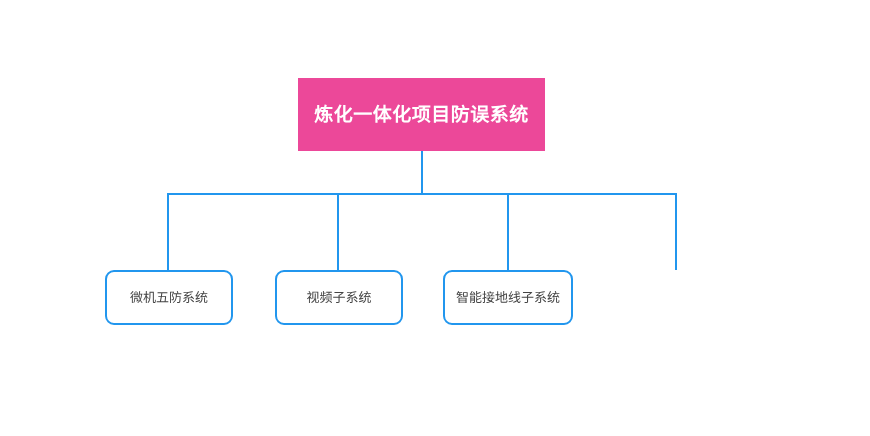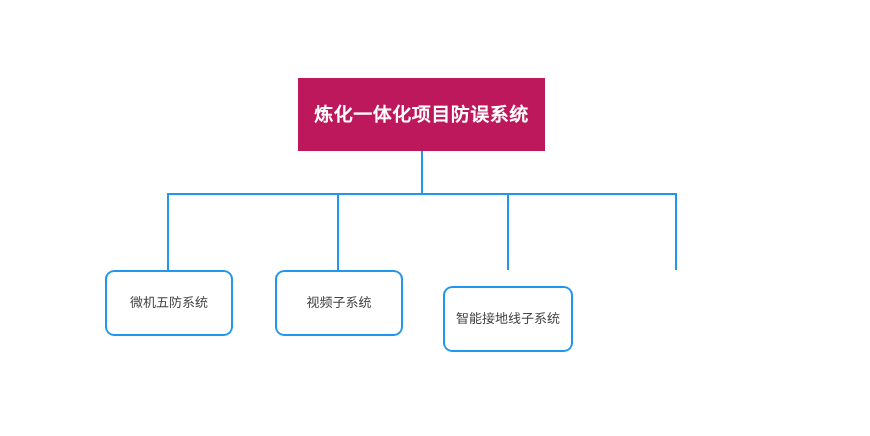--- a/index.html
+++ b/index.html
@@ -29,59 +29,59 @@
     pointer-events: none;
   }
 
   
   .node-root {
     position: absolute;
     left: 298px;
     top: 78px;
     width: 247px;
     height: 73px;
-    background: #be185d;
+    background: #ec4899;
     display: flex;
     align-items: center;
     justify-content: center;
     box-sizing: border-box;
   }
   .node-root .node-label {
     color: #ffffff;
     font-size: 19px;
     font-weight: bold;
     letter-spacing: 0.5px;
     line-height: 1.2;
     white-space: nowrap;
   }
 
   
   .node-child {
     position: absolute;
     top: 270px;
-    height: 66px;
+    height: 55px;
     background: #ffffff;
     border: 2px solid #2196EE;
     border-radius: 9px;
     box-sizing: border-box;
     display: flex;
     align-items: center;
     justify-content: center;
   }
   .node-child .node-label {
     color: #444444;
     font-size: 13px;
     font-weight: normal;
     line-height: 1.2;
     white-space: nowrap;
   }
 
   .child-1 { left: 105px; width: 128px; }
   .child-2 { left: 275px; width: 128px; }
-  .child-3 { left: 443px; width: 130px; margin-top: 16px; }
+  .child-3 { left: 443px; width: 130px; }
   .child-4 { left: 613px; width: 127px; }
 </style>
 </head>
 <body>
 
 <div id="canvas">
 
   <svg class="connector-layer" width="870" height="436" viewBox="0 0 870 436" xmlns="http://www.w3.org/2000/svg">
     <g stroke="#2196EE" stroke-width="2.4" fill="none" shape-rendering="crispEdges">
 

